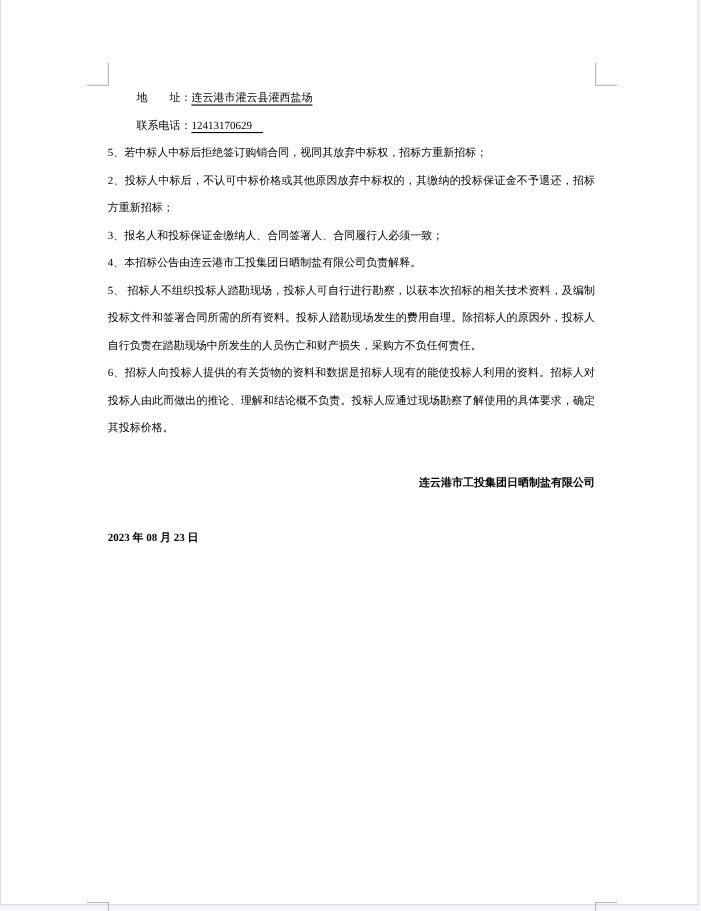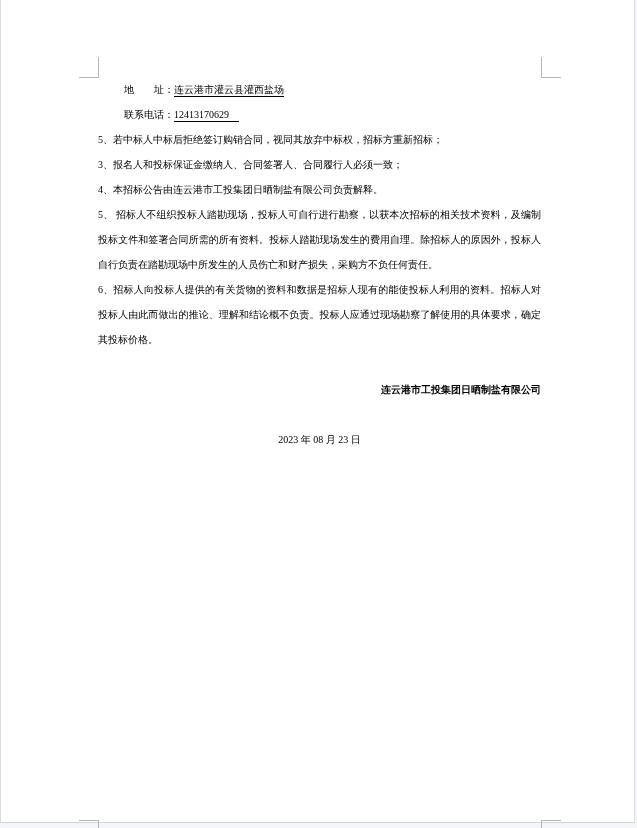--- a/index.html
+++ b/index.html
@@ -63,21 +63,21 @@
     margin: 0;
     text-align: justify;
   }
   .signature-company {
     margin: 25px 0 0 0;
     text-align: right;
     font-weight: bold;
   }
   .signature-date {
     margin: 25px 0 0 0;
-    text-align: center;
+    font-weight: bold;
   }
 </style>
 </head>
 <body>
 
 <div class="page">
 
   <div class="crop-mark mark-tl"></div>
   <div class="crop-mark mark-tr"></div>
   <div class="crop-mark mark-bl"></div>
@@ -85,20 +85,21 @@
 
   <div class="content">
 
     <p class="contact-line"><span>地　　址：</span><span class="u">连云港市灌云县灌西盐场</span></p>
 
 
     <p class="contact-line"><span>联系电话：</span><span class="u u-ext">12413170629</span></p>
 
 
     <p class="clause">5、若中标人中标后拒绝签订购销合同，视同其放弃中标权，招标方重新招标；</p>
+    <p class="clause">2、投标人中标后，不认可中标价格或其他原因放弃中标权的，其缴纳的投标保证金不予退还，招标方重新招标；</p>
     <p class="clause">3、报名人和投标保证金缴纳人、合同签署人、合同履行人必须一致；</p>
     <p class="clause">4、本招标公告由连云港市工投集团日晒制盐有限公司负责解释。</p>
     <p class="clause">5、 招标人不组织投标人踏勘现场，投标人可自行进行勘察，以获本次招标的相关技术资料，及编制投标文件和签署合同所需的所有资料。投标人踏勘现场发生的费用自理。除招标人的原因外，投标人自行负责在踏勘现场中所发生的人员伤亡和财产损失，采购方不负任何责任。</p>
     <p class="clause">6、招标人向投标人提供的有关货物的资料和数据是招标人现有的能使投标人利用的资料。招标人对投标人由此而做出的推论、理解和结论概不负责。投标人应通过现场勘察了解使用的具体要求，确定其投标价格。</p>
 
     <p class="signature-company">连云港市工投集团日晒制盐有限公司</p>
 
     <p class="signature-date">2023 年 08 月 23 日</p>
 
   </div>

